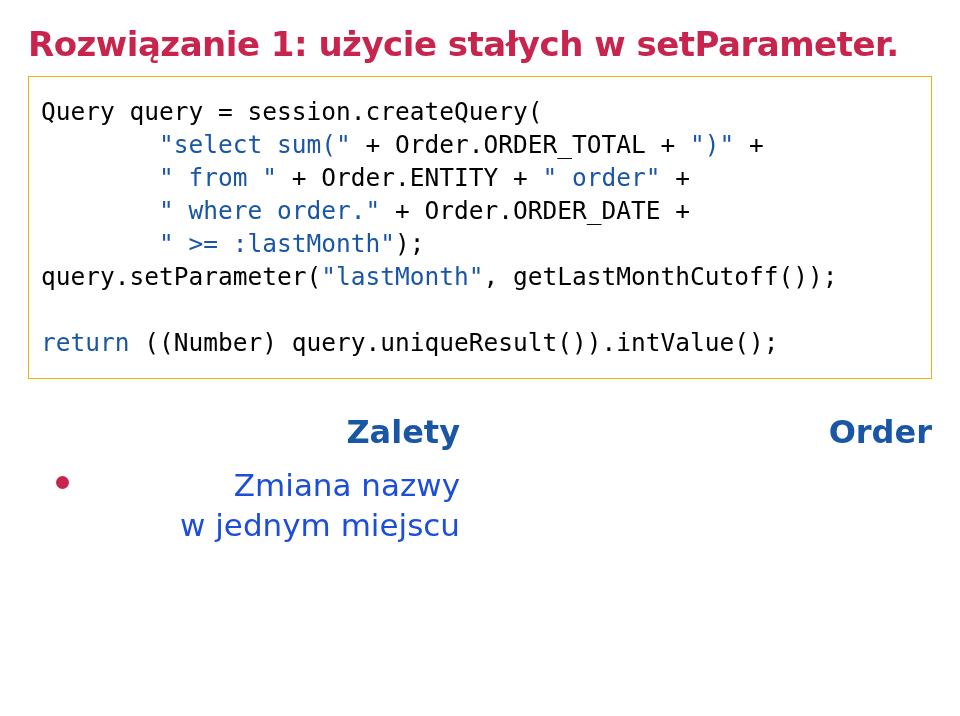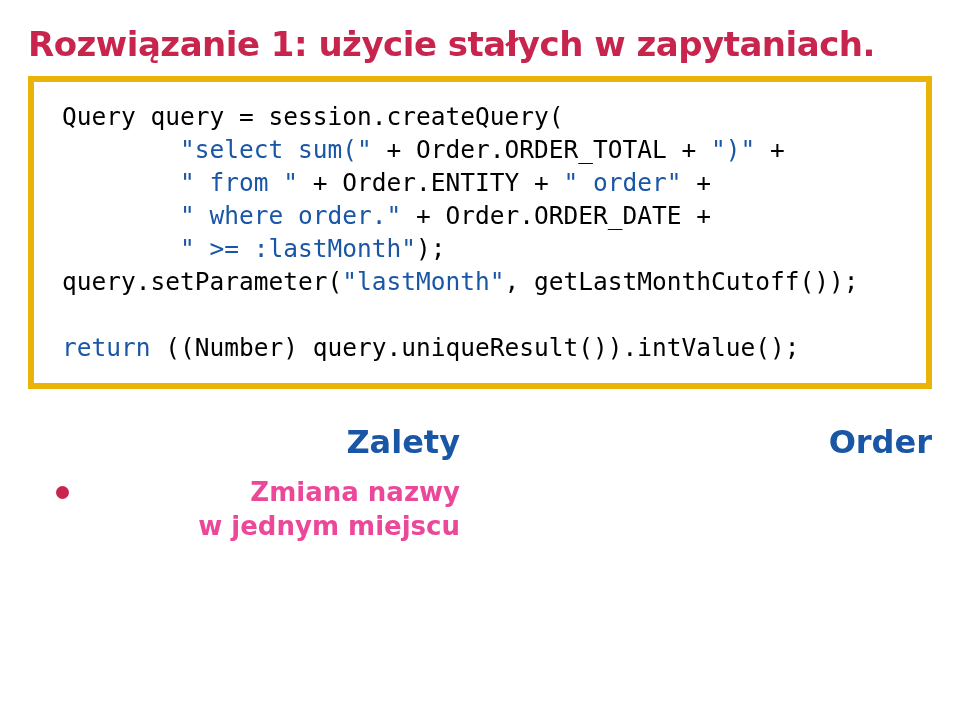--- a/index.html
+++ b/index.html
@@ -11,22 +11,22 @@
     box-sizing: border-box;
   }
   .title {
     color: #c7254e;
     font-weight: 700;
     font-size: 34px;
     margin: 0 0 12px 0;
     letter-spacing: -0.5px;
   }
   .codebox {
-    border: 6px solid #eab308;
-    padding: 18px 20px 18px 28px;
+    border: 1px solid #eab308;
+    padding: 18px 20px 18px 12px;
     font-family: "DejaVu Sans Mono", "Courier New", monospace;
     font-size: 24.5px;
     line-height: 1.35;
     color: #000;
     white-space: pre;
     margin-bottom: 30px;
     overflow: hidden;
   }
   .codebox .blue { color: #1a56a6; }
   .columns {
@@ -42,42 +42,42 @@
     margin: 4px 0 14px 0;
   }
   ul.bullets {
     list-style: none;
     padding: 0;
     margin: 0 0 0 28px;
   }
   ul.bullets li {
     position: relative;
     padding-left: 28px;
-    font-size: 26px;
-    font-weight: 700;
-    color: #ec4899;
+    font-size: 31px;
+    font-weight: 400;
+    color: #1d4ed8;
     line-height: 1.32;
     margin-bottom: 10px;
   }
   ul.bullets li::before {
     content: "";
     position: absolute;
     left: 0;
     top: 11px;
     width: 13px;
     height: 13px;
     background: #c7254e;
     border-radius: 50%;
   }
   .mono { font-family: "DejaVu Sans Mono","Courier New", monospace; }
 </style>
 </head>
 <body>
 
-<h1 class="title">Rozwiązanie 1: użycie stałych w zapytaniach.</h1>
+<h1 class="title">Rozwiązanie 1: użycie stałych w setParameter.</h1>
 
 <div class="codebox"><span>Query query = session.createQuery(</span>
 <span class="blue">        "select sum("</span><span> + Order.ORDER_TOTAL + </span><span class="blue">")"</span><span> + </span>
 <span class="blue">        " from "</span><span> + Order.ENTITY + </span><span class="blue">" order"</span><span> + </span>
 <span class="blue">        " where order."</span><span> + Order.ORDER_DATE + </span>
 <span class="blue">        " &gt;= :lastMonth"</span><span>);</span>
 <span>query.setParameter(</span><span class="blue">"lastMonth"</span><span>, getLastMonthCutoff());</span>
 <span></span>
 <span class="blue">return</span><span> ((Number) query.uniqueResult()).intValue();</span></div>
 

